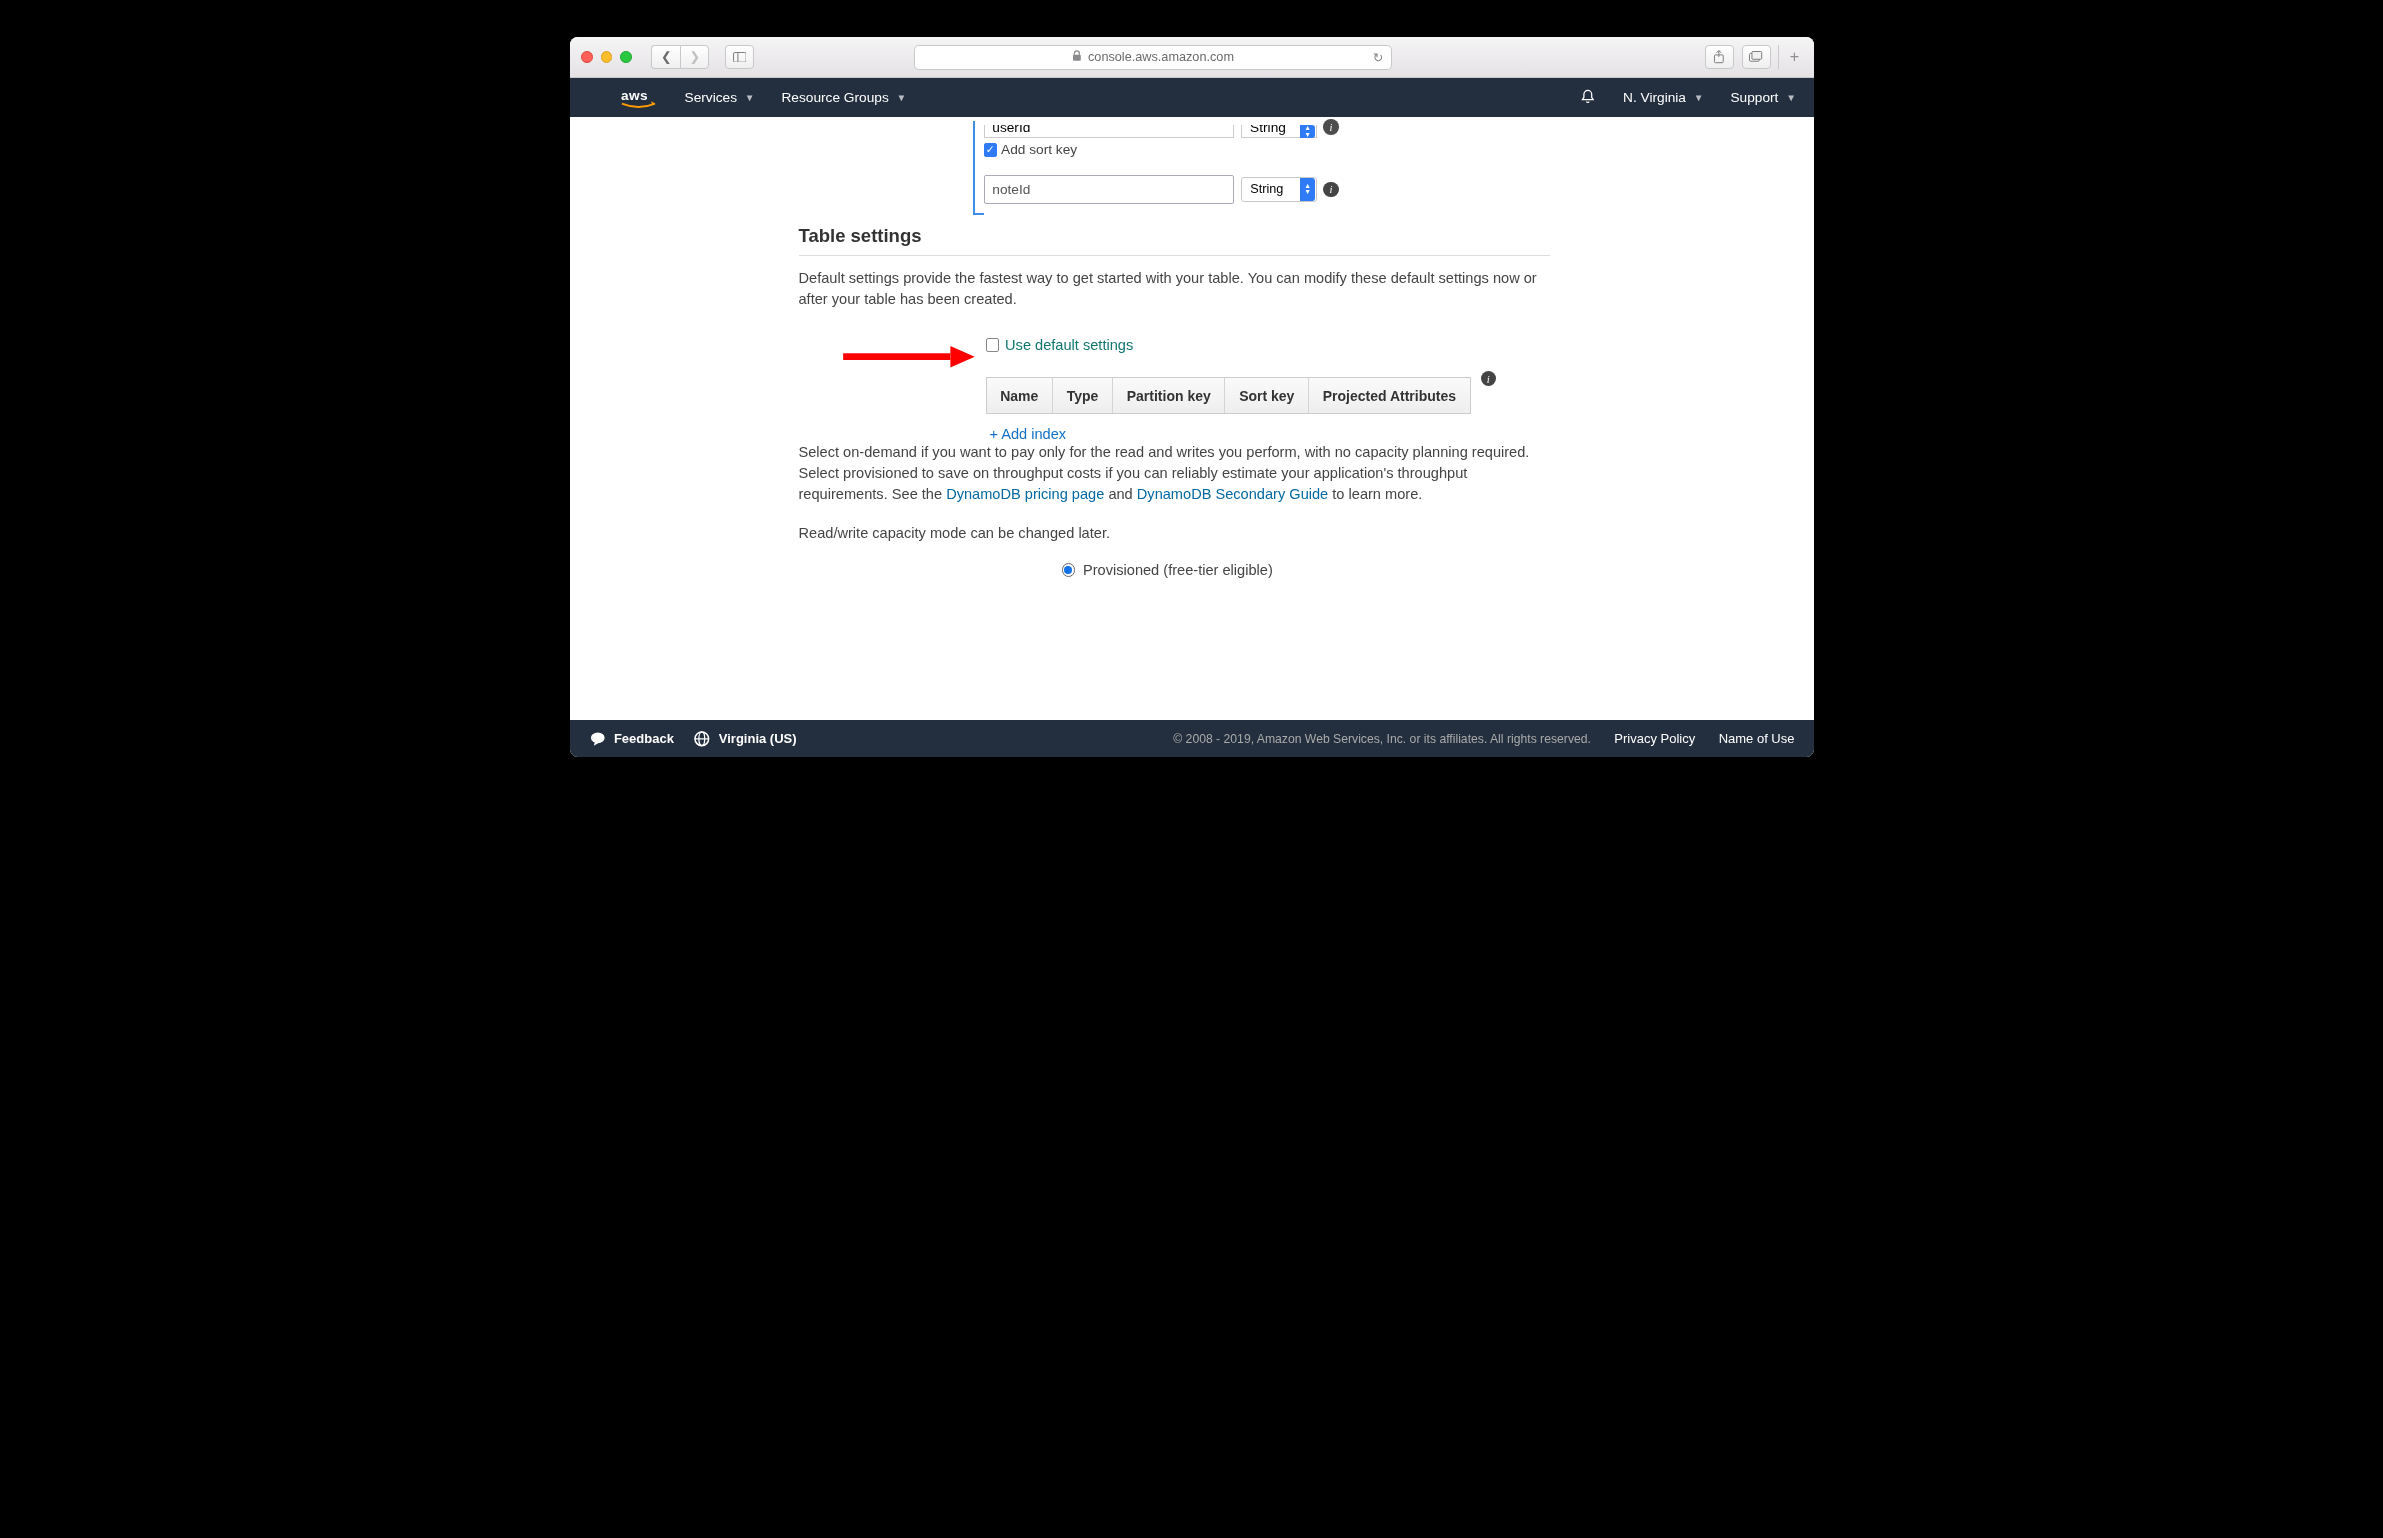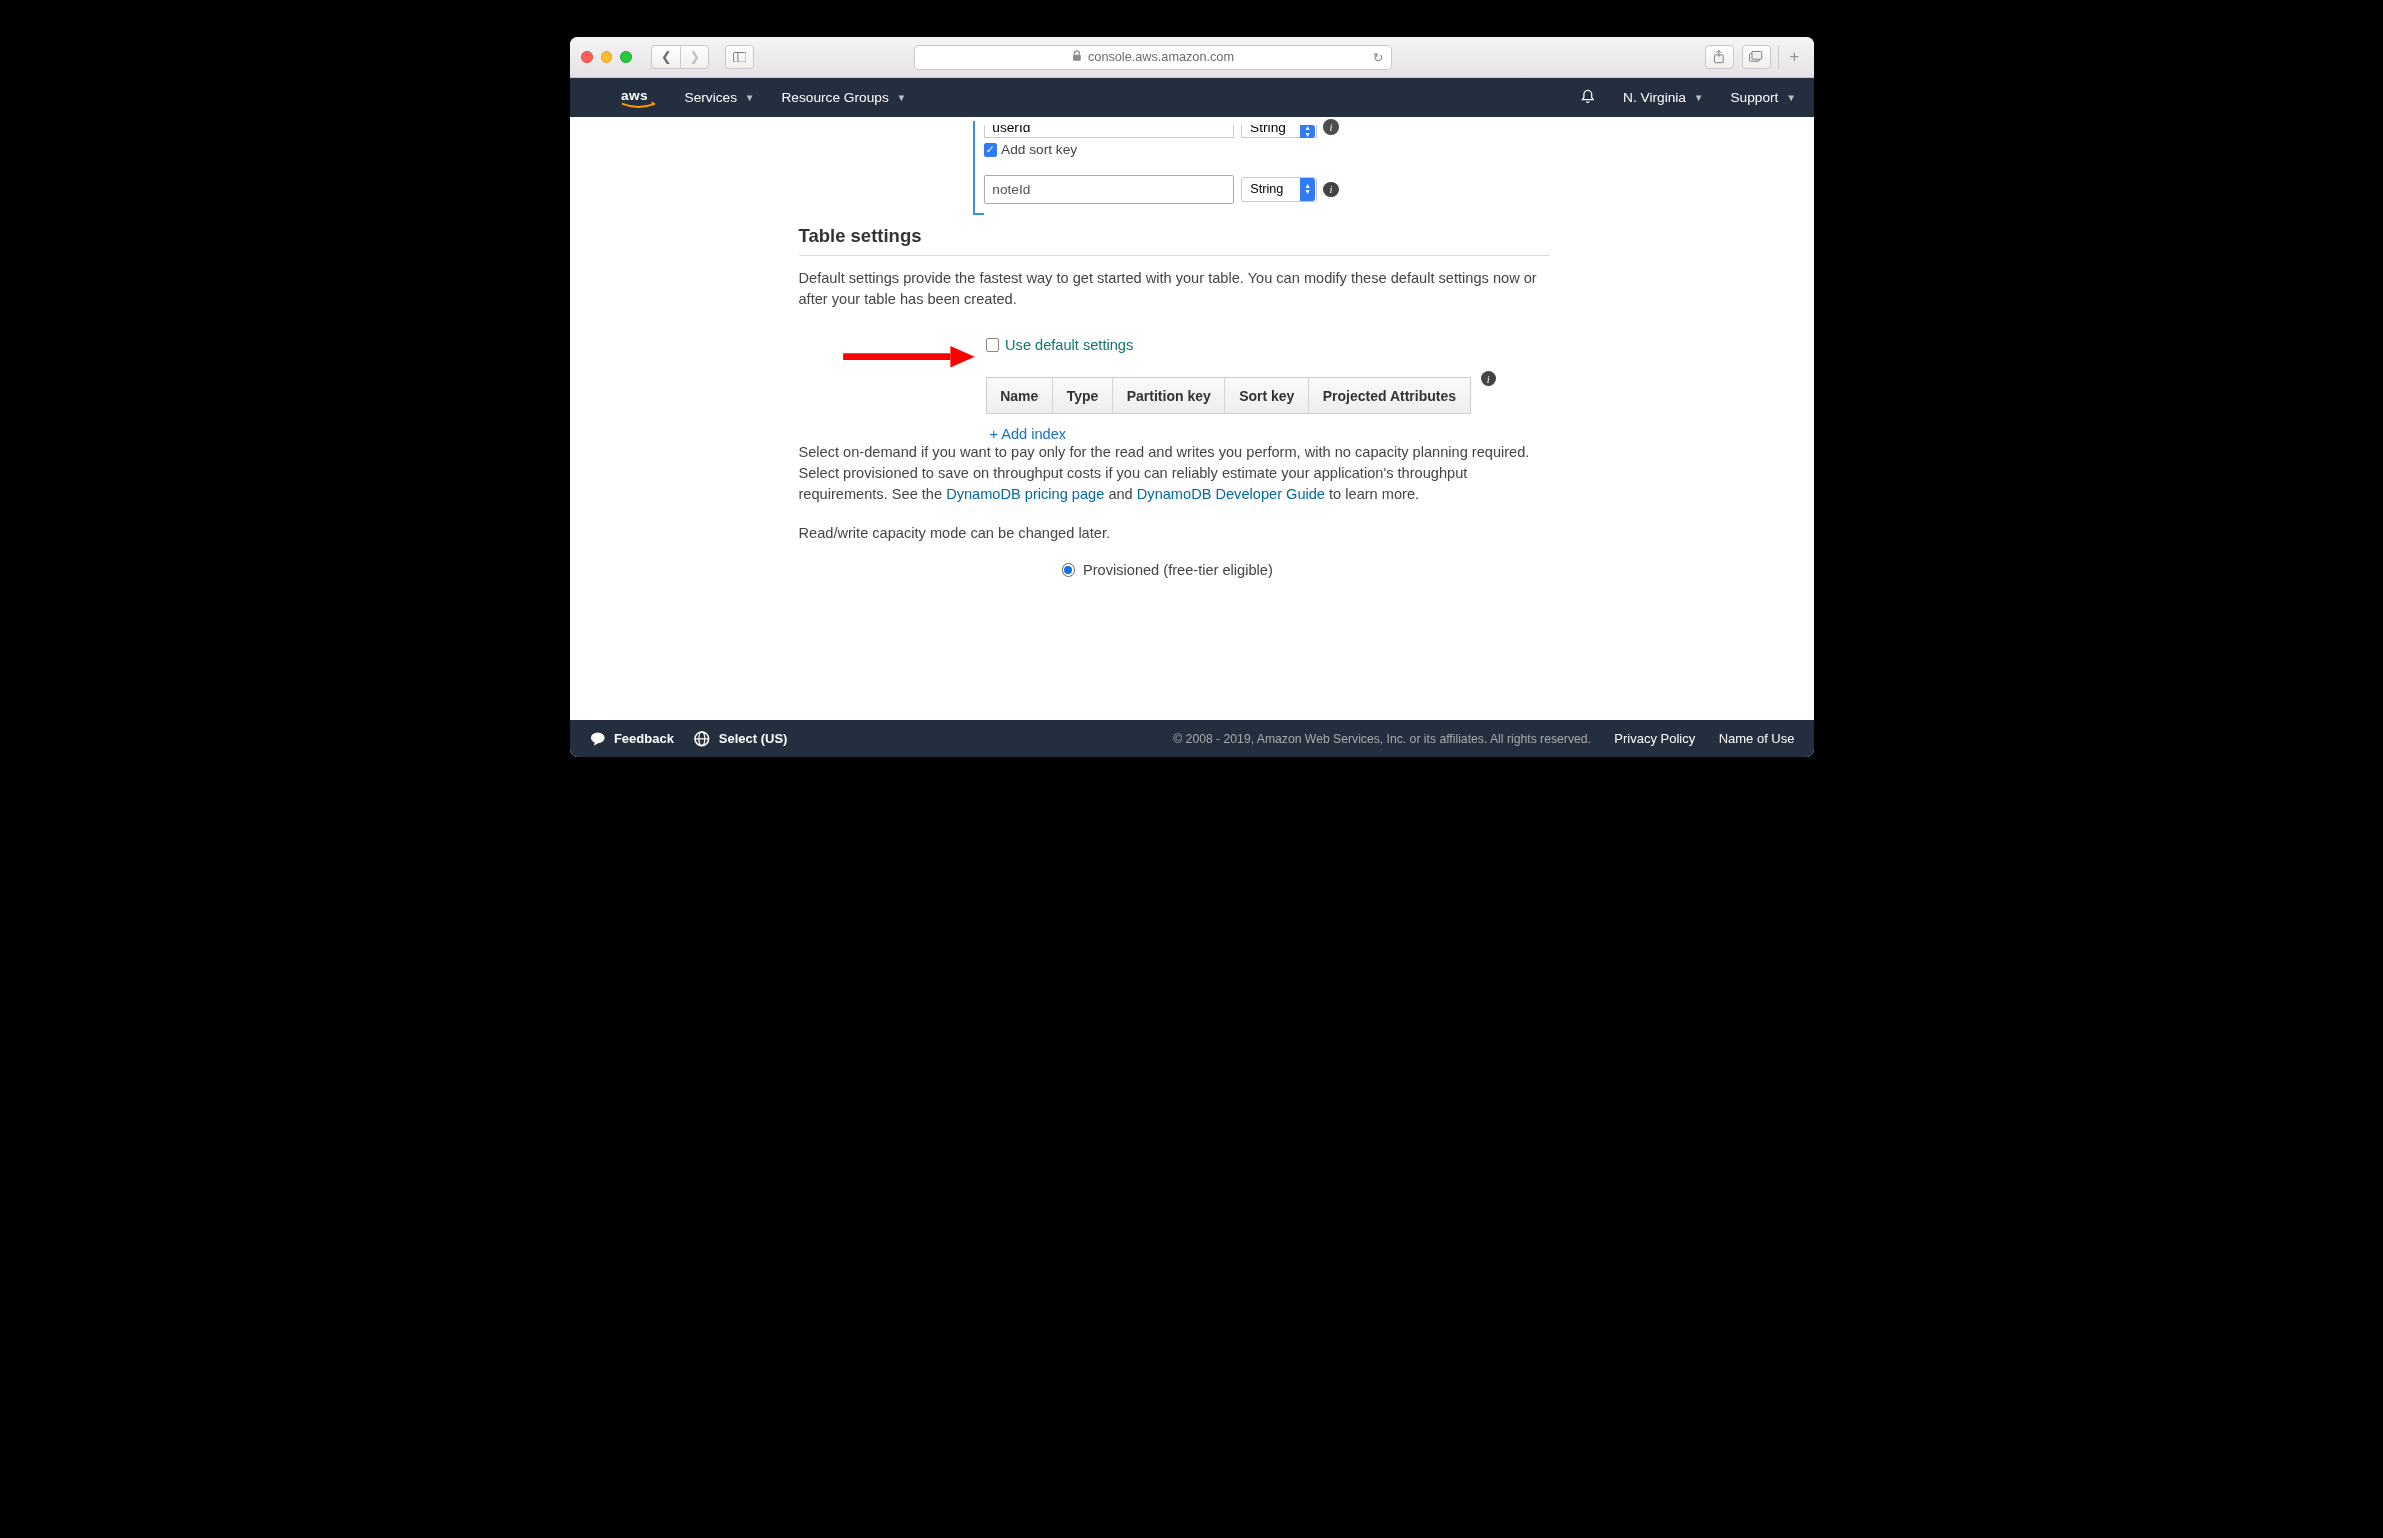--- a/index.html
+++ b/index.html
@@ -304,21 +304,21 @@
           </div>
           <div class="add-idx">+ Add index</div>
         </div>
         <span class="info-icon idx-info">i</span>
       </div>
 
       <p class="desc">
         <span>Select on-demand if you want to pay only for the read and writes you perform, with no capacity planning required. Select provisioned to save on throughput costs if you can reliably estimate your application's throughput requirements. See the </span>
         <a class="link">DynamoDB pricing page</a>
         <span> and </span>
-        <a class="link">DynamoDB Developer Guide</a>
+        <a class="link">DynamoDB Secondary Guide</a>
         <span> to learn more.</span>
       </p>
       <p class="desc" style="margin-top:17.6px;">Read/write capacity mode can be changed later.</p>
       <div class="radio">
         <span class="radio-dot">
             <span class="fill"></span>
           </span>
         <span>Provisioned (free-tier eligible)</span>
       </div>
     </div>
@@ -332,21 +332,21 @@
         </svg>
     </span>
     <span class="footlink" style="font-weight:700;margin-left:-11.7px;">Feedback</span>
     <span class="foot-ico">
       <svg width="17.6" height="17.6" viewBox="0 0 18 18">
           <circle cx="9" cy="9" r="7" fill="none" stroke="#fff" stroke-width="1.6"></circle>
           <ellipse cx="9" cy="9" rx="3" ry="7" fill="none" stroke="#fff" stroke-width="1.3"></ellipse>
           <line x1="2" y1="9" x2="16" y2="9" stroke="#fff" stroke-width="1.3"></line>
         </svg>
     </span>
-    <span class="footlink" style="font-weight:700;margin-left:-11.7px;">Select (US)</span>
+    <span class="footlink" style="font-weight:700;margin-left:-11.7px;">Virginia (US)</span>
     <div class="right">
       <span class="copyright">© 2008 - 2019, Amazon Web Services, Inc. or its affiliates. All rights reserved.</span>
       <span class="footlink">Privacy Policy</span>
       <span class="footlink">Name of Use</span>
     </div>
   </div>
 </div>
 
 
 </body></html>

